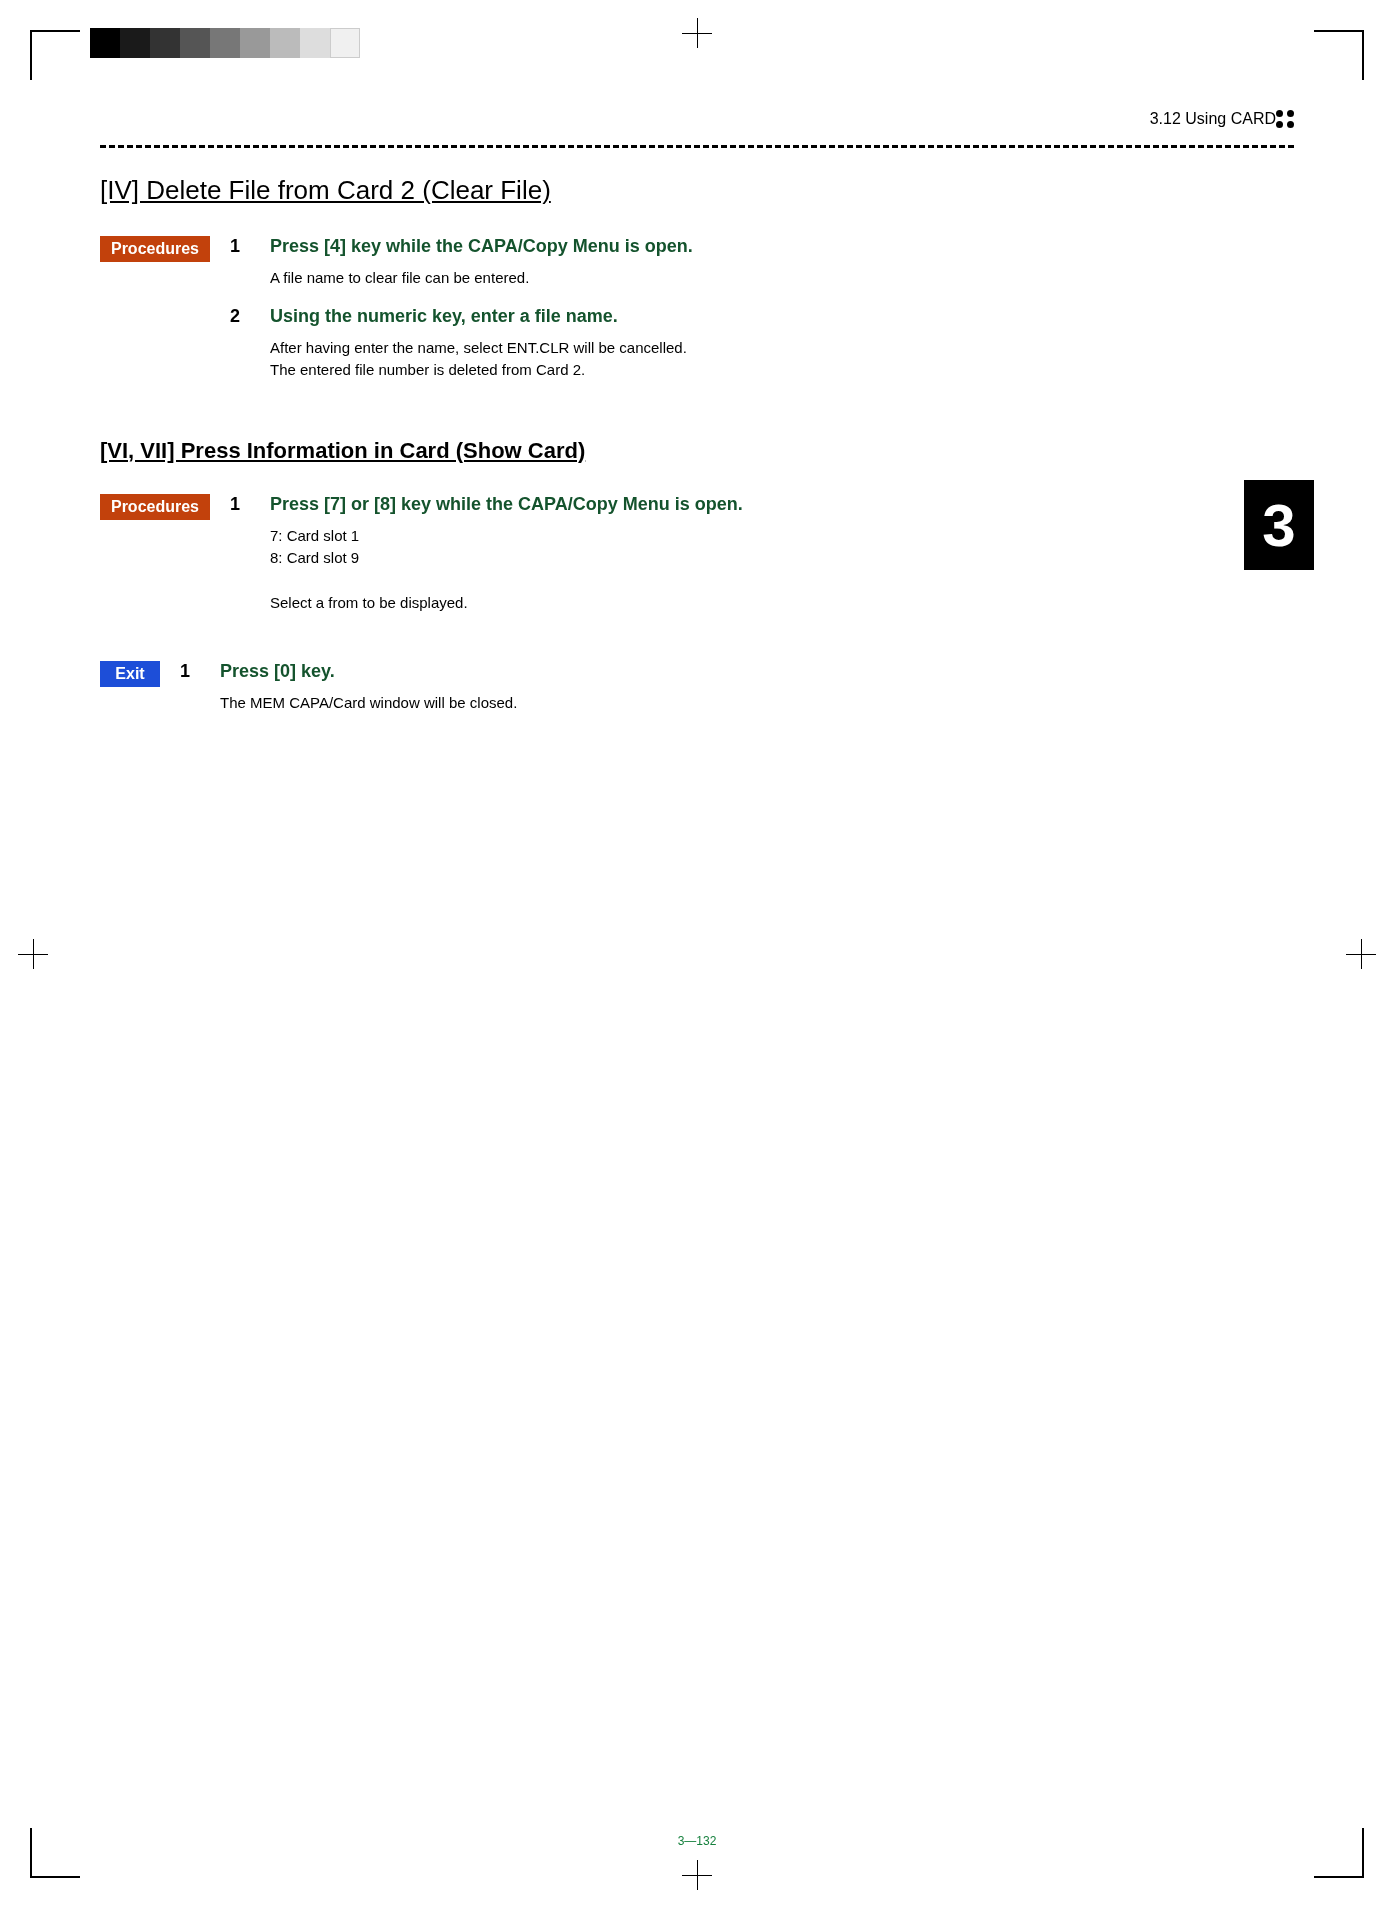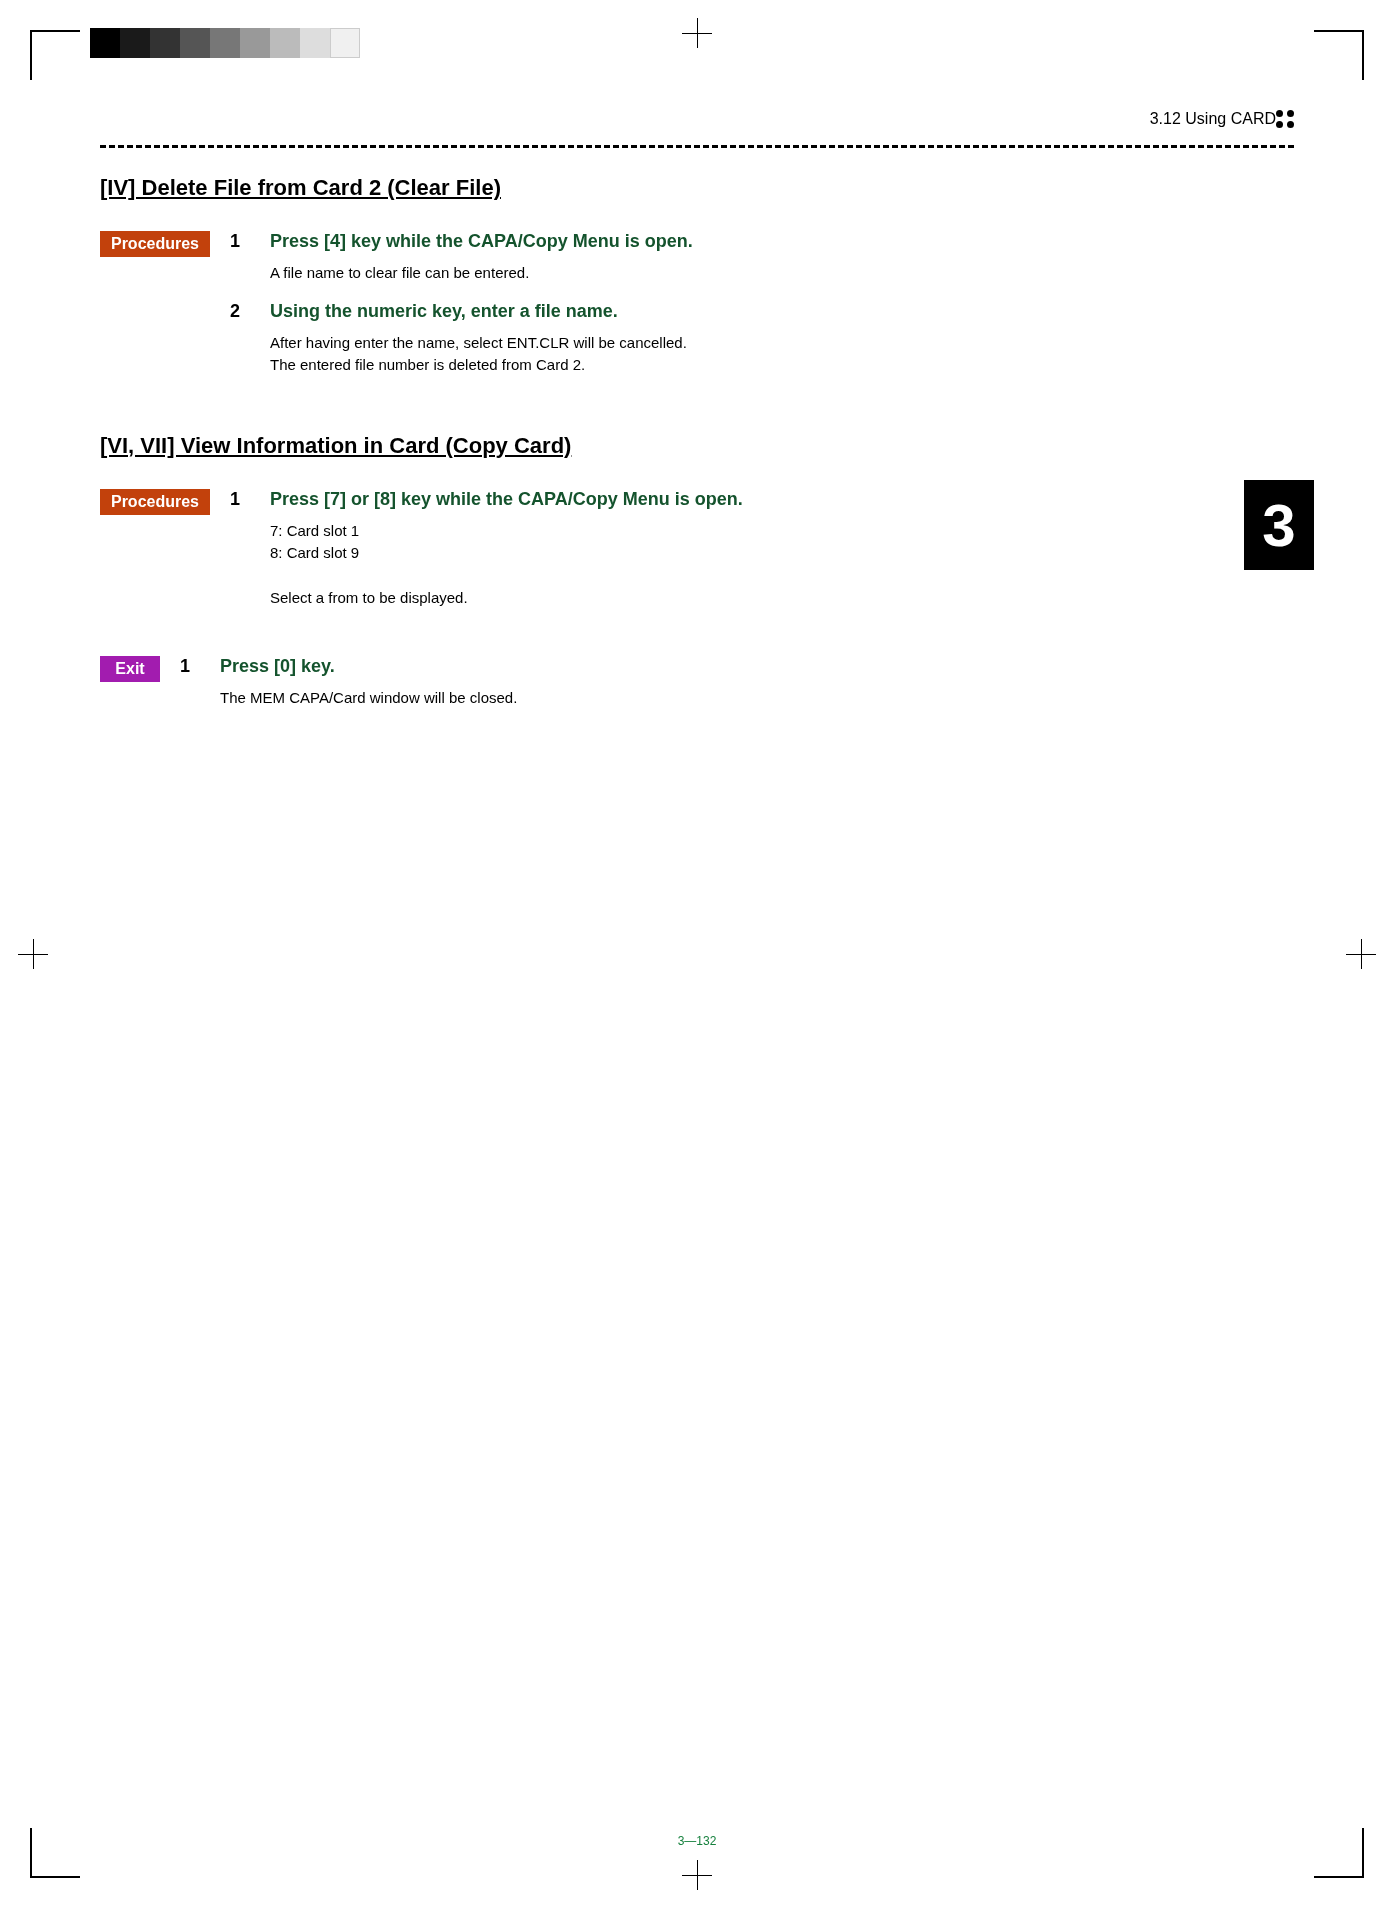--- a/index.html
+++ b/index.html
@@ -223,22 +223,22 @@
     .content-area {
       position: absolute;
       top: 165px;
       left: 100px;
       right: 100px;
       bottom: 100px;
     }
 
     
     .section-title {
-      font-size: 22px;
-      font-weight: bold;
+      font-size: 26px;
+      font-weight: normal;
       text-decoration: underline;
       font-family: Arial, Helvetica, sans-serif;
       color: #000;
       margin-bottom: 30px;
       margin-top: 10px;
     }
 
     
     .procedures-block {
       display: flex;
@@ -253,21 +253,21 @@
       font-weight: bold;
       padding: 4px 10px;
       white-space: nowrap;
       height: fit-content;
       min-width: 110px;
       text-align: center;
       font-family: Arial, Helvetica, sans-serif;
     }
 
     .exit-badge {
-      background: #a21caf;
+      background: #1d4ed8;
       color: #fff;
       font-size: 16px;
       font-weight: bold;
       padding: 4px 13px;
       white-space: nowrap;
       height: fit-content;
       min-width: 60px;
       text-align: center;
       font-family: Arial, Helvetica, sans-serif;
     }
@@ -396,21 +396,21 @@
 
           <div class="step2-row">
             <span class="step-number">2</span>
             <span class="step-text">Using the numeric key, enter a file name.</span>
           </div>
           <div class="step-description">After having enter the name, select ENT.CLR will be cancelled.<br>The entered file number is deleted from Card 2.</div>
         </div>
       </div>
     </div>
 
-    <div class="section-title-2">[VI, VII]   View Information in Card (Copy Card)</div>
+    <div class="section-title-2">[VI, VII]   Press Information in Card (Show Card)</div>
 
     <div class="sub-section">
       <div class="procedures-block">
         <div class="procedures-badge">Procedures</div>
         <div class="procedures-content">
 
           <div class="step-row">
             <span class="step-number">1</span>
             <span class="step-text">Press [7] or [8] key while the CAPA/Copy Menu is open.</span>
           </div>

